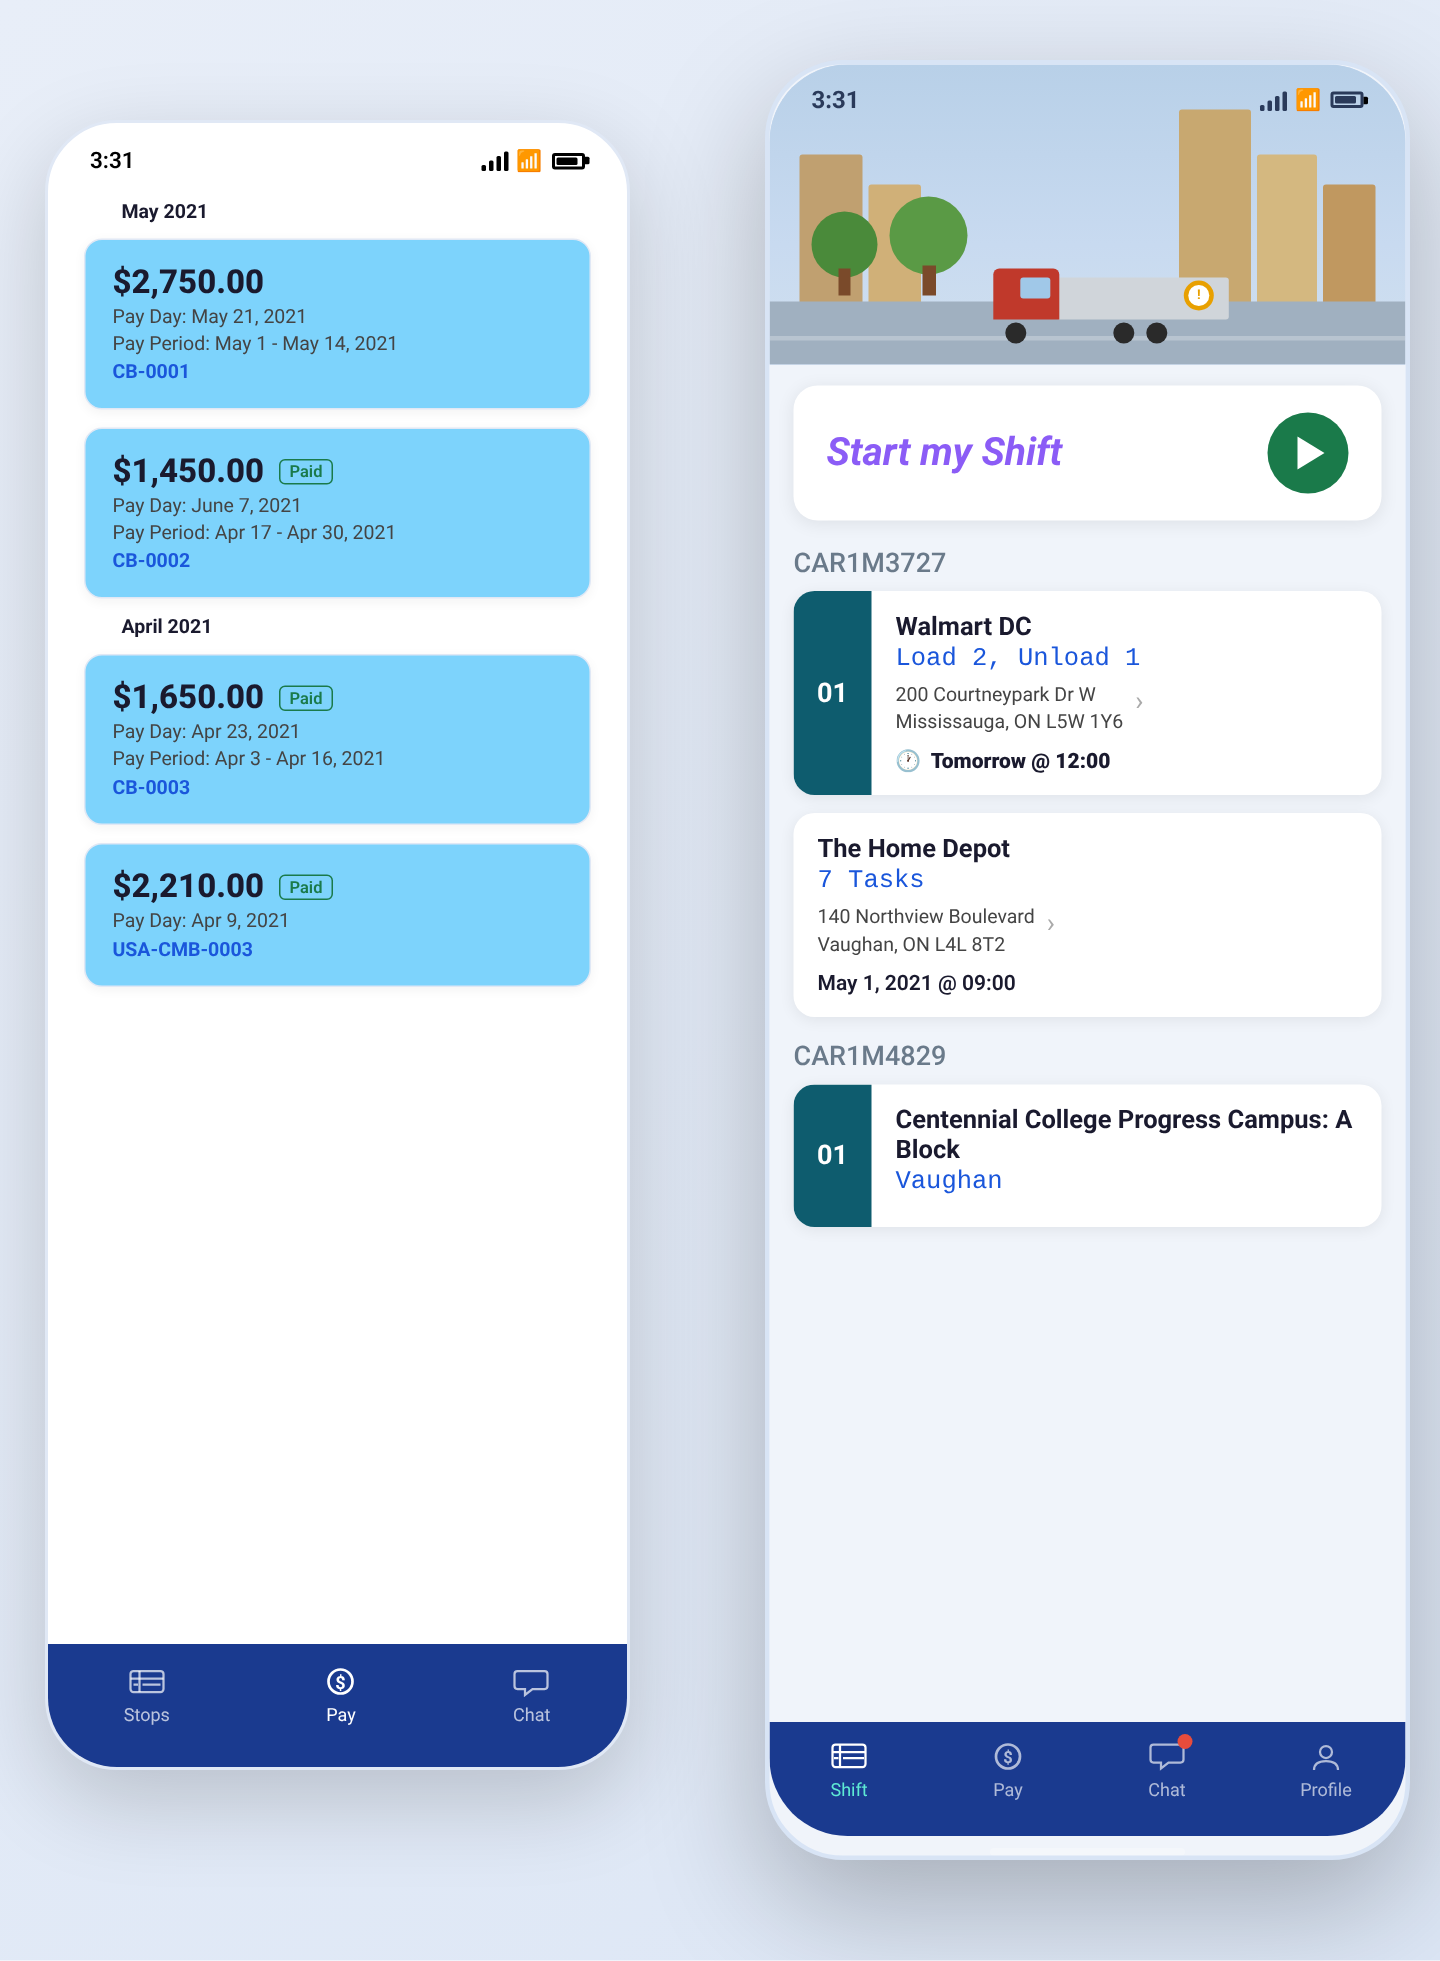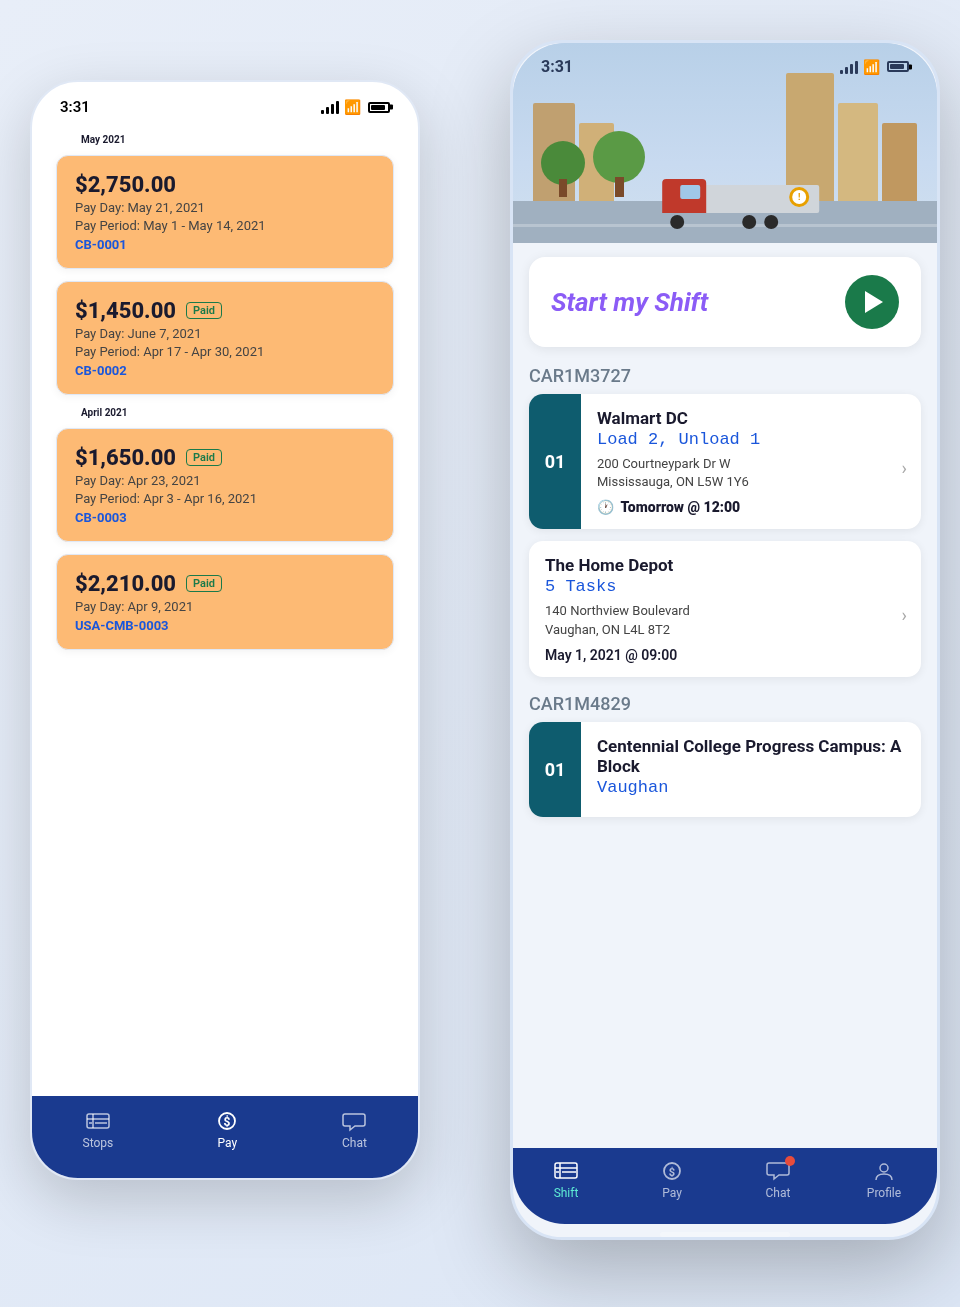--- a/index.html
+++ b/index.html
@@ -92,28 +92,28 @@
       flex: 1;
       overflow: hidden;
     }
     .pay-title {
       font-size: 26px;
       font-weight: 700;
       color: #1a1a2e;
       margin-bottom: 18px;
     }
     .month-label {
-      font-size: 10px;
+      font-size: 13px;
       font-weight: 700;
       color: #1a1a2e;
       margin-bottom: 10px;
       padding-left: 25px;
     }
     .pay-card {
-      background: #fdba74;
+      background: #7dd3fc;
       border: 1px solid #e0e8f5;
       border-radius: 12px;
       padding: 16px 18px;
       margin-bottom: 12px;
       box-shadow: 0 2px 8px rgba(0,0,0,0.05);
     }
     .pay-amount {
       font-size: 22px;
       font-weight: 800;
       color: #1a1a2e;
@@ -296,21 +296,20 @@
       margin-bottom: 2px;
     }
     .stop-tasks {
       font-size: 17px;
       color: #1a56db;
       margin-bottom: 6px;
       font-family: Liberation Mono, monospace;
     }
     .stop-address-row {
       display: flex;
-      justify-content: space-between;
       align-items: flex-start;
     }
     .stop-address {
       font-size: 13px;
       color: #444;
       line-height: 1.4;
     }
     .chevron-right {
       color: #aaa;
       font-size: 18px;
@@ -561,21 +560,21 @@
           <div class="stop-time">
             <span class="clock-icon">🕐</span>
             <strong>Tomorrow @ 12:00</strong>
           </div>
         </div>
       </div>
 
       <div class="stop-card">
         <div class="stop-details">
           <div class="stop-name">The Home Depot</div>
-          <div class="stop-tasks">5 Tasks</div>
+          <div class="stop-tasks">7 Tasks</div>
           <div class="stop-address-row">
             <div>
               <div class="stop-address">140 Northview Boulevard</div>
               <div class="stop-address">Vaughan, ON L4L 8T2</div>
             </div>
             <span class="chevron-right">›</span>
           </div>
           <div class="stop-time">
             <span>May 1, 2021 @ 09:00</span>
           </div>

